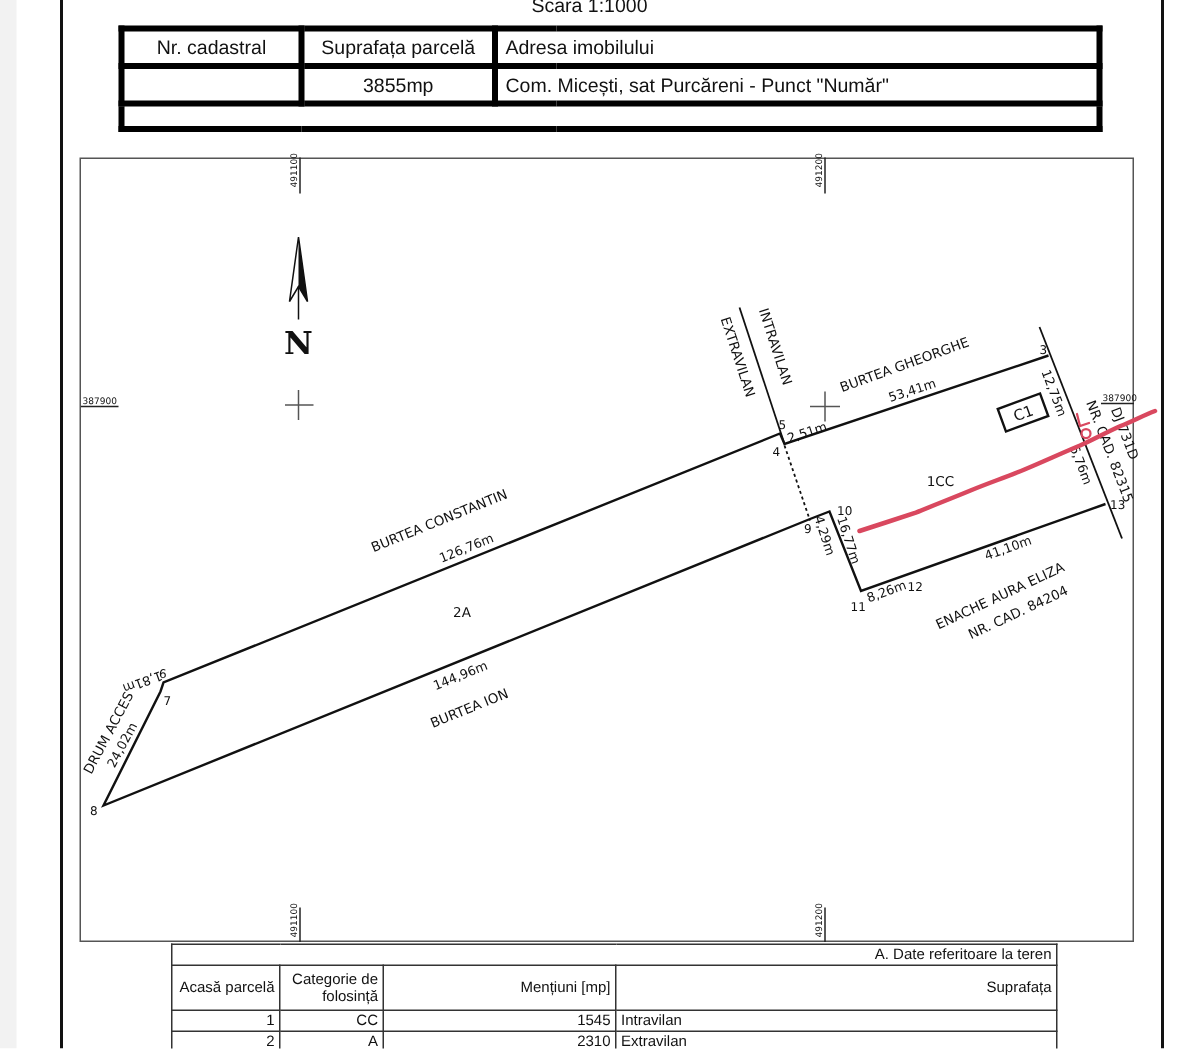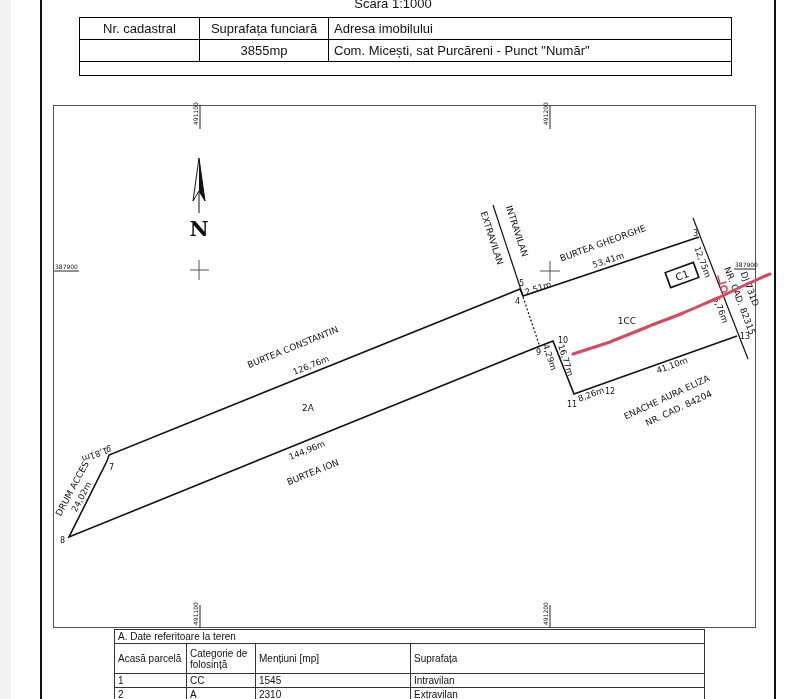--- a/index.html
+++ b/index.html
@@ -2,28 +2,28 @@
 <html><head>
 <meta charset="utf-8">
 <style>
   html, body { margin:0; padding:0; }
   body { width:786px; height:699px; position:relative; overflow:hidden; background:#ffffff; font-family:"Liberation Sans", sans-serif; color:#111; }
   .left-strip { position:absolute; left:0; top:0; width:11px; height:699px; background:#f2f2f2; }
   .outer-border-left { position:absolute; left:40px; top:0; width:2px; height:699px; background:#111; }
   .outer-border-right { position:absolute; left:774px; top:0; width:2px; height:699px; background:#111; }
   .scale-title { position:absolute; left:0; width:786px; top:-4px; text-align:center; font-size:13px; }
   table.hdr { position:absolute; left:79px; top:17px; width:652px; border-collapse:collapse; font-size:13px; table-layout:fixed; }
-  table.hdr td { border:1px solid #000000; padding:0 5px; height:21px; white-space:nowrap; }
+  table.hdr td { border:4px solid #000000; padding:0 5px; height:21px; white-space:nowrap; }
   table.hdr td.c { text-align:center; }
   table.hdr tr.spacer td { height:13px; }
   .frame { position:absolute; left:53px; top:105px; width:703px; height:523px; border:1px solid #555; box-sizing:border-box; }
   svg.map { position:absolute; left:0; top:0; }
   svg text { font-family:"DejaVu Sans", sans-serif; fill:#111; }
   table.terr { position:absolute; left:114px; top:629px; width:590px; border-collapse:collapse; font-size:10px; table-layout:fixed; }
-  table.terr td { border:1px solid #333; text-align:left; padding:0 3px; line-height:11px; }
+  table.terr td { border:1px solid #333; text-align:right; padding:0 3px; line-height:11px; }
   table.terr td.l { text-align:left; }
 </style>
 </head>
 <body>
 
 <div class="left-strip"></div>
 <div class="outer-border-left"></div>
 <div class="outer-border-right"></div>
 
 <div class="scale-title">Scara 1:1000</div>
@@ -32,21 +32,21 @@
   <colgroup>
       <col style="width:120px">
       <col style="width:129px">
       <col style="width:41px">
       <col style="width:151px">
       <col style="width:211px">
     </colgroup>
   <tbody>
       <tr>
     <td class="c">Nr. cadastral</td>
-    <td class="c">Suprafața funciară</td>
+    <td class="c">Suprafața parcelă</td>
     <td colspan="3">Adresa imobilului</td>
   </tr>
   <tr>
     <td class="c"></td>
     <td class="c">3855mp</td>
     <td colspan="3">Com. Micești, sat Purcăreni - Punct "Număr"</td>
   </tr>
   <tr class="spacer">
         <td colspan="5"></td>
       </tr>

